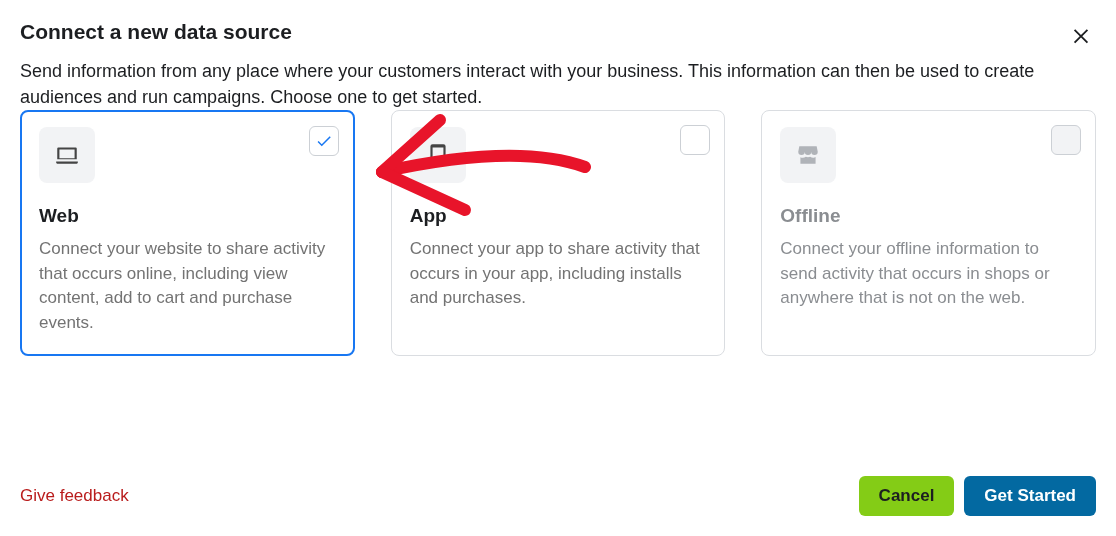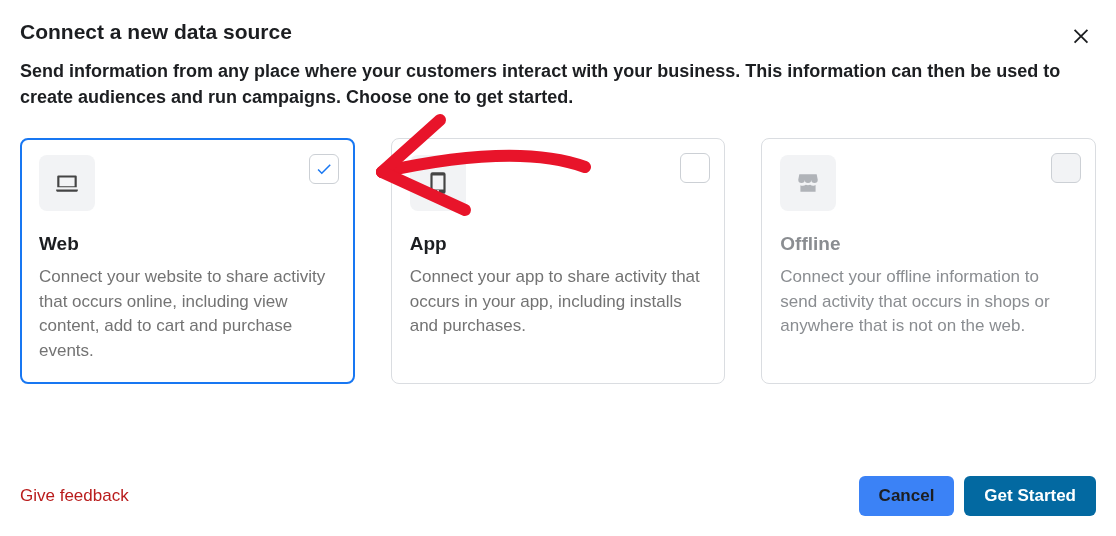--- a/index.html
+++ b/index.html
@@ -33,23 +33,21 @@
       line-height: 1;
       padding: 4px;
       color: #1c1e21;
       background: none;
       border: none;
     }
     .subtitle {
       font-size: 18px;
       color: #1c1e21;
       line-height: 1.45;
-      margin-bottom: 28px;
       max-width: 1060px;
-      font-weight: bold;
     }
     .cards {
       display: flex;
       gap: 36px;
       margin-bottom: 60px;
       border-radius: 16px;
     }
     .card {
       flex: 1;
       border: 1px solid #dadde1;
@@ -142,21 +140,21 @@
     }
     .btn {
       padding: 10px 20px;
       border-radius: 6px;
       font-size: 17px;
       font-weight: 600;
       border: none;
       cursor: pointer;
     }
     .btn-cancel {
-      background: #3b82f6;
+      background: #84cc16;
       color: #1c1e21;
     }
     .btn-primary {
       background: #0369a1;
       color: #fff;
     }
     .annotation-arrow {
       position: absolute;
       top: 102px;
       left: 370px;

